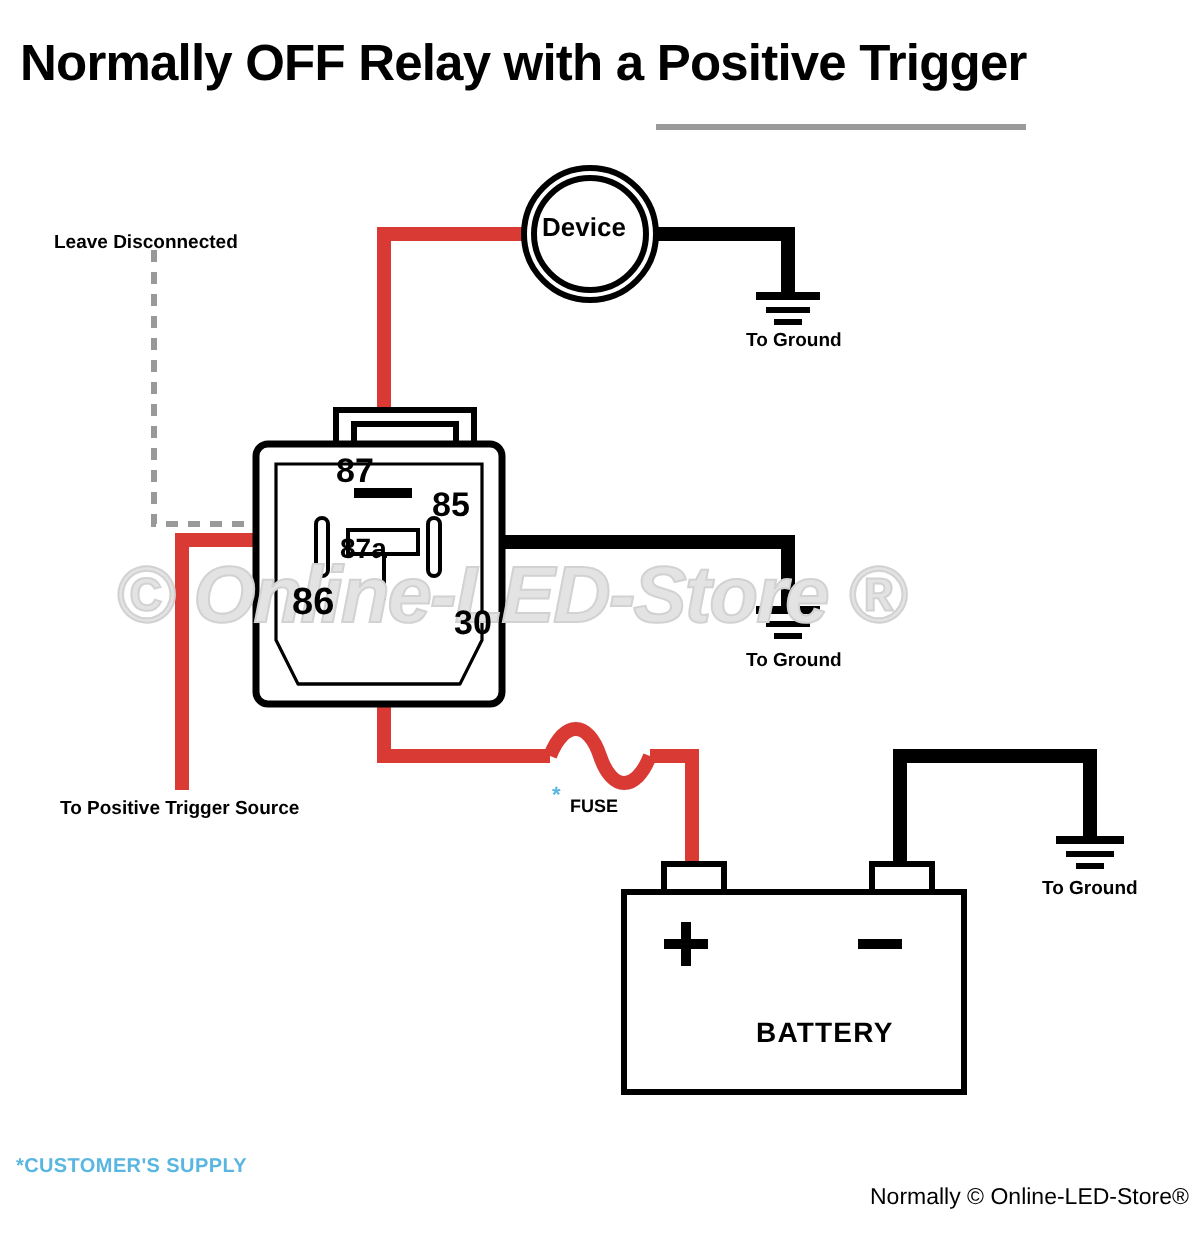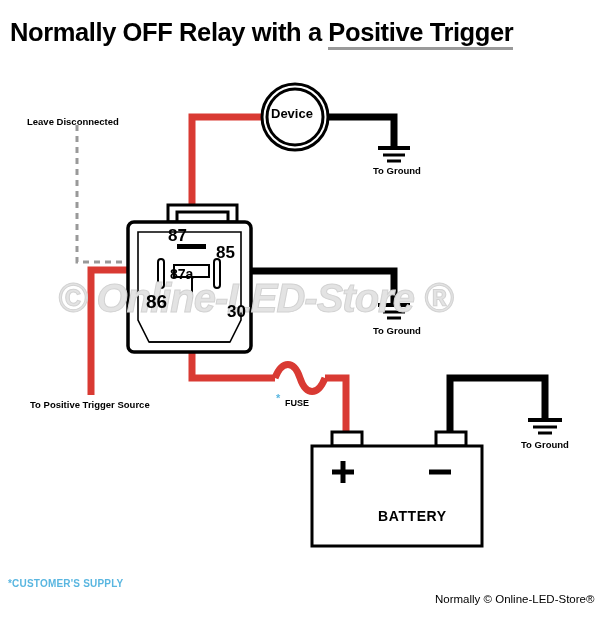--- a/index.html
+++ b/index.html
@@ -29,21 +29,21 @@
     left: 10px;
     top: 18px;
     font-size: 25.5px;
     font-weight: bold;
     letter-spacing: -0.4px;
     white-space: nowrap;
     color: #000;
   }
   .title .underlined {
     border-bottom: 3px solid #9a9a9a;
-    padding-bottom: 1px;
+    padding-bottom: 16px;
   }
 
   svg.canvas {
     position: absolute;
     left: 0;
     top: 0;
     width: 600px;
     height: 620px;
   }
 

